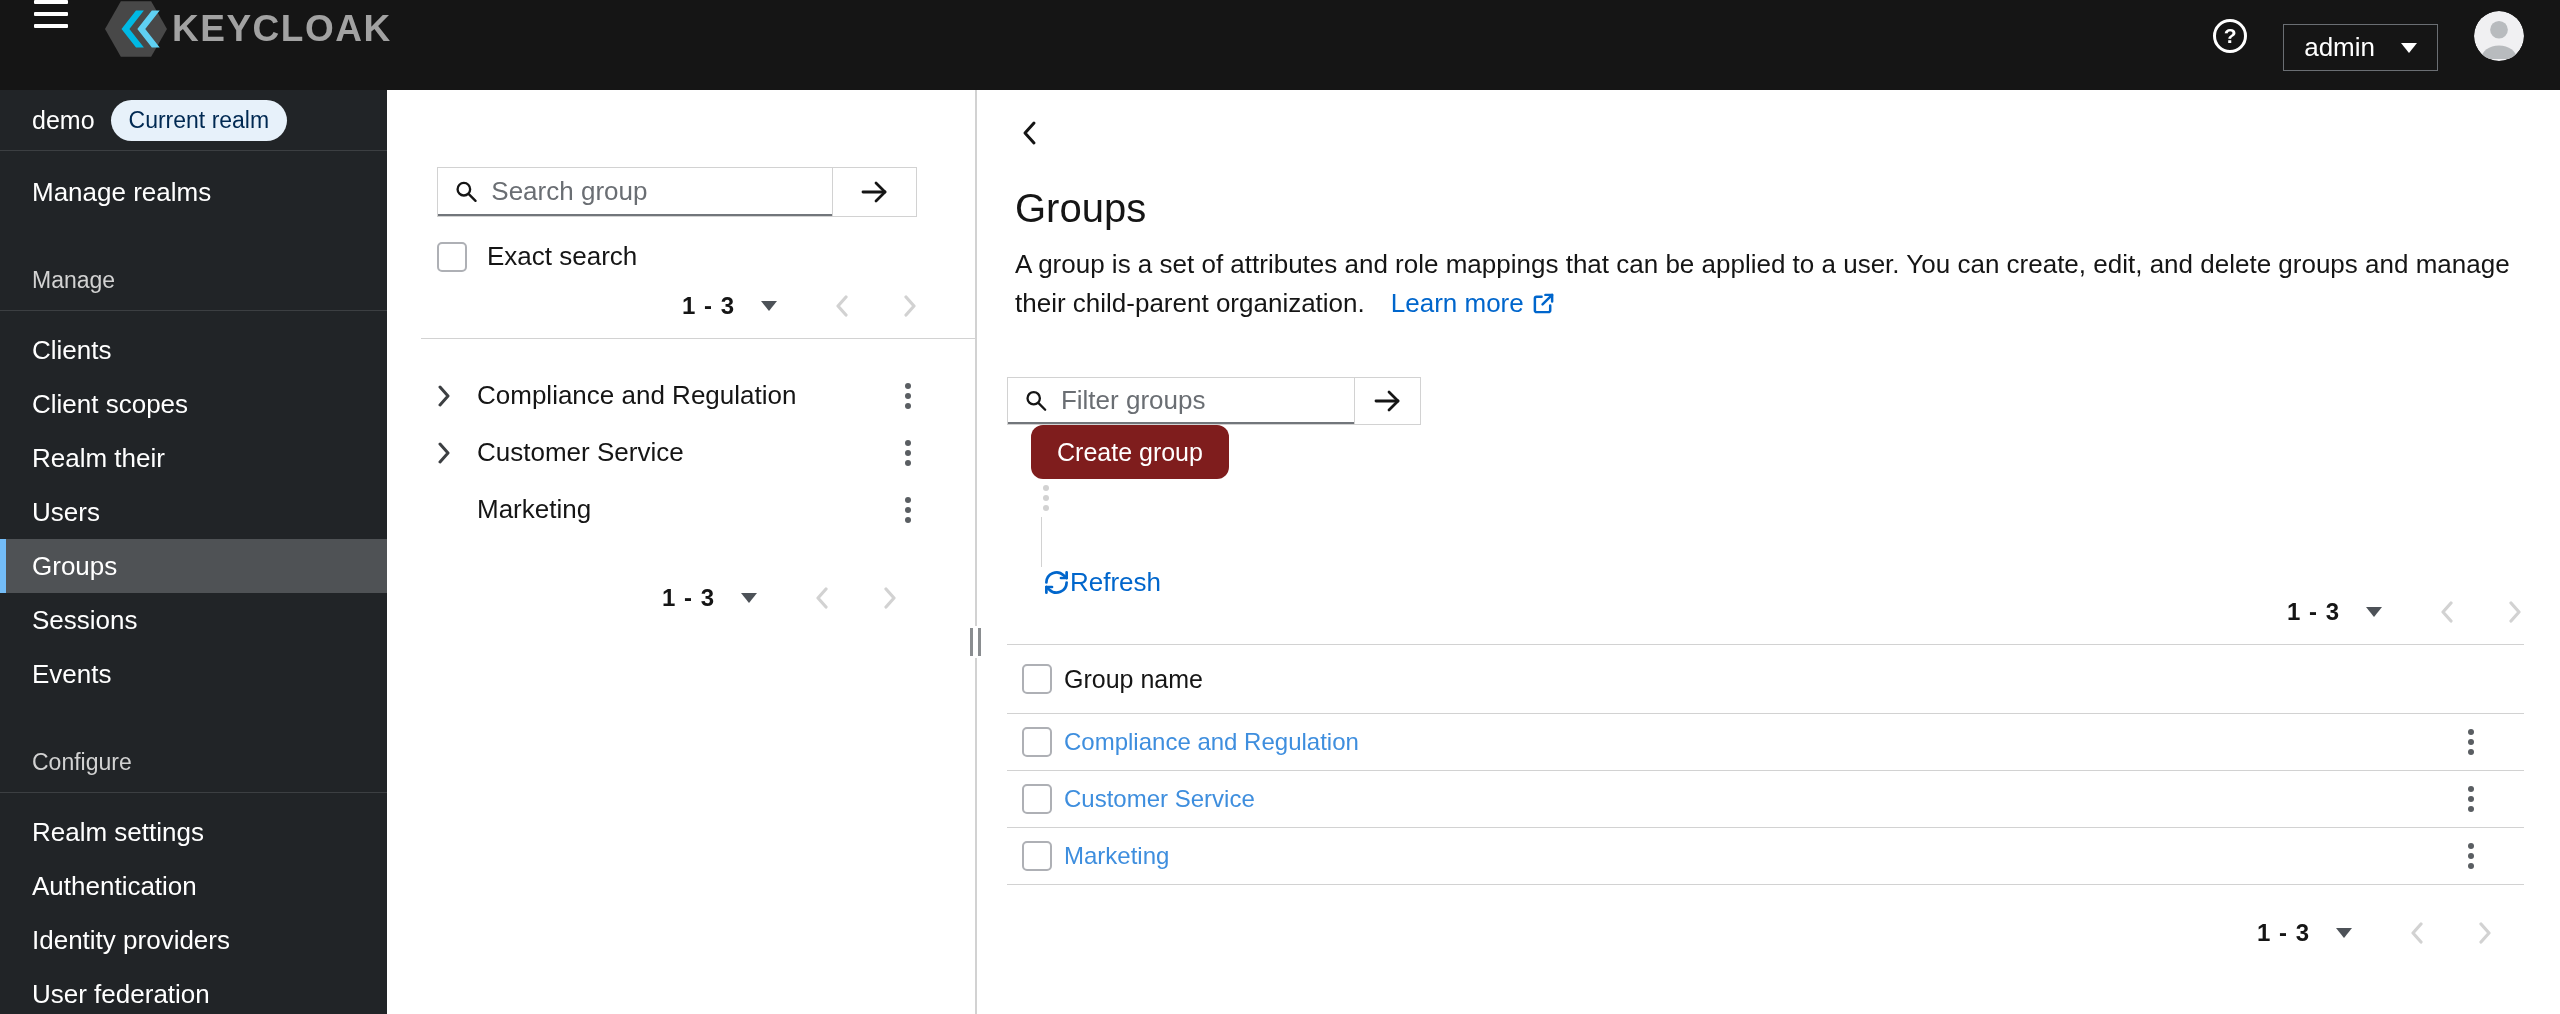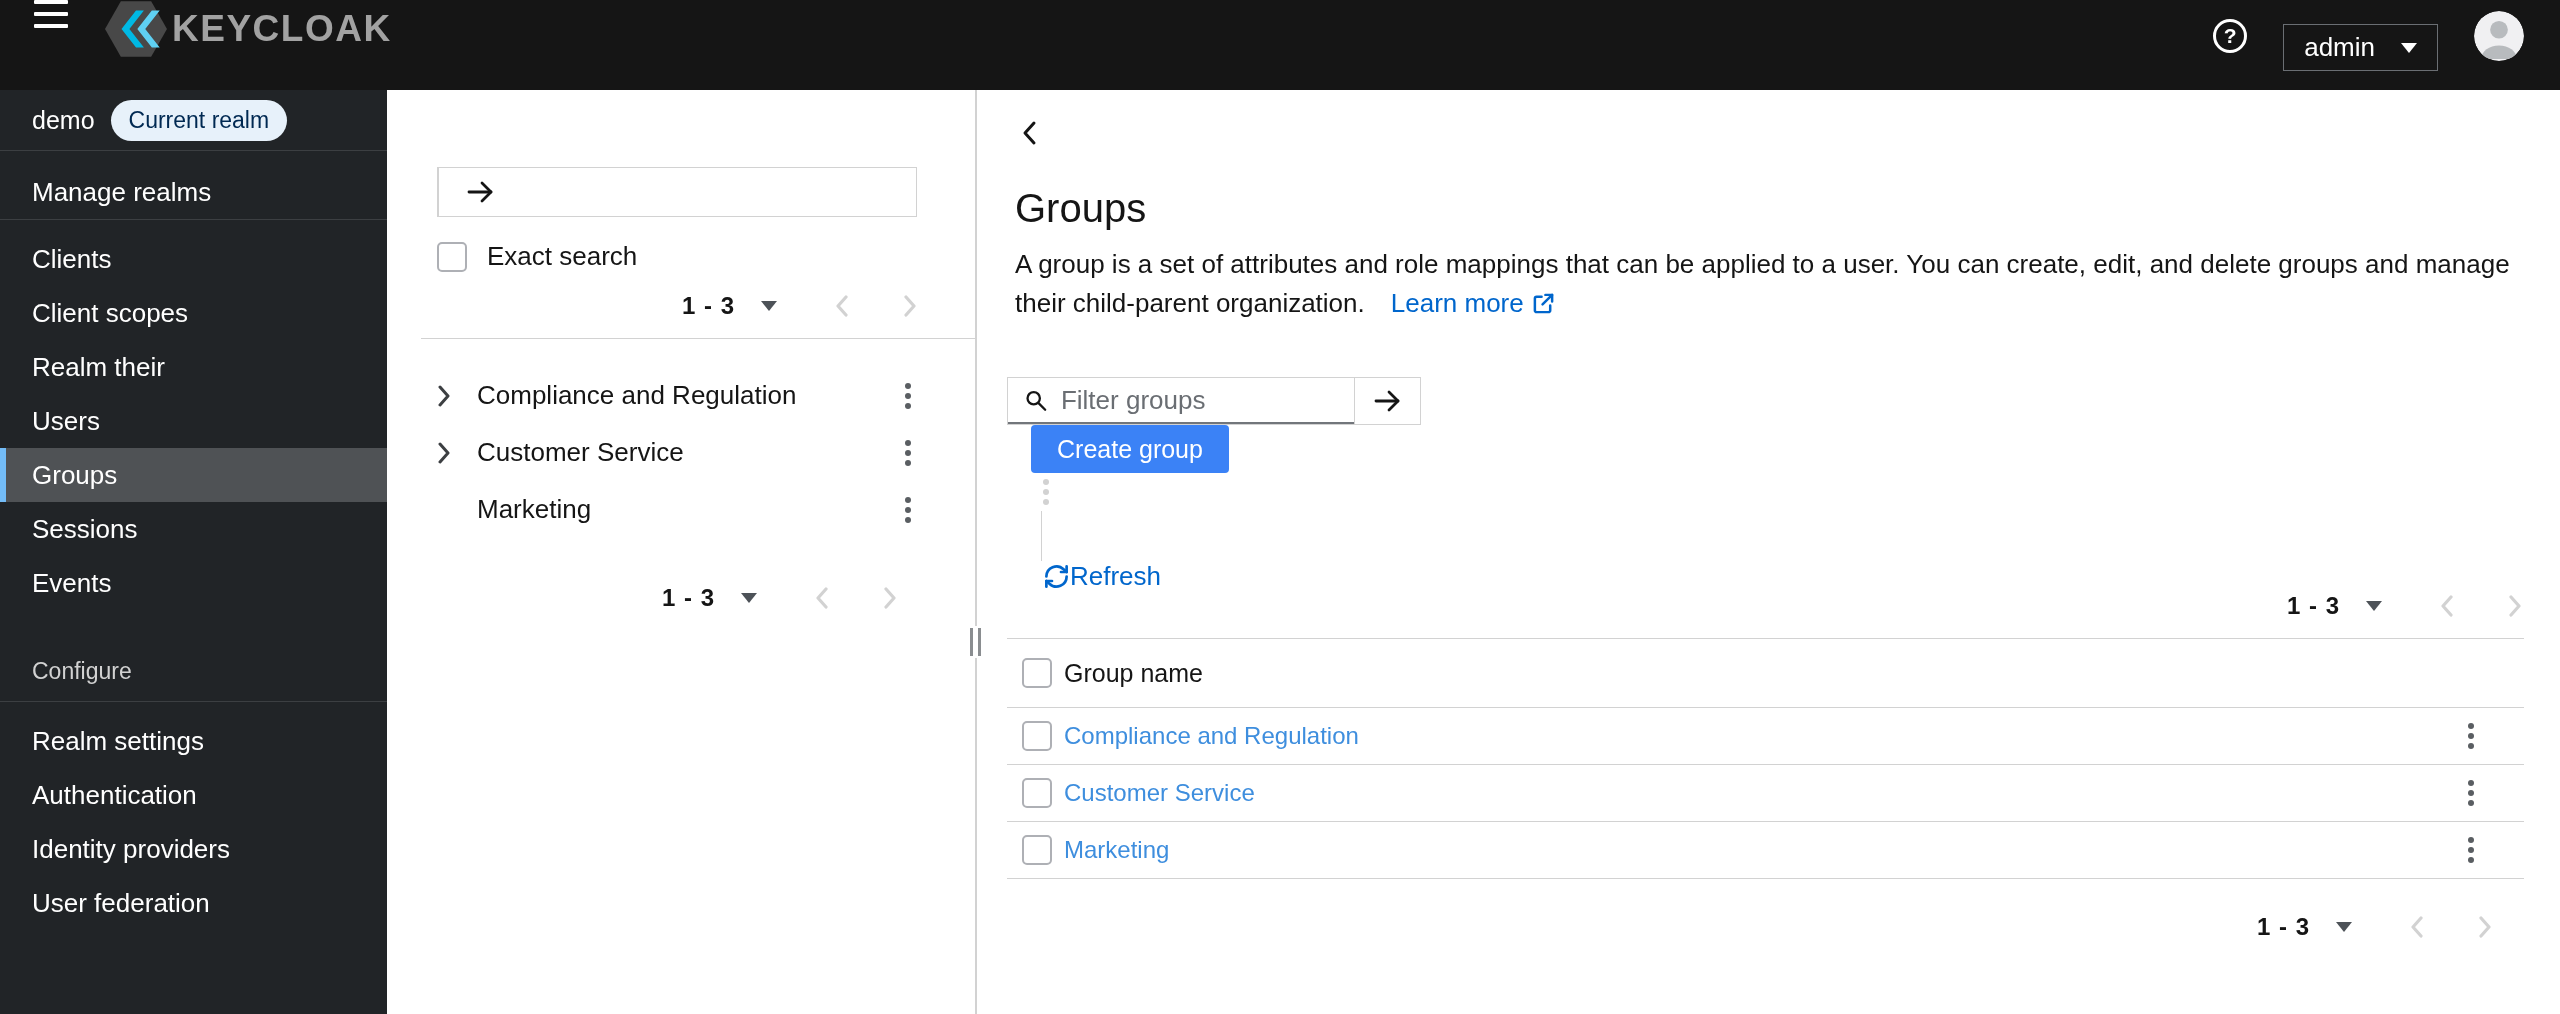--- a/index.html
+++ b/index.html
@@ -82,22 +82,22 @@
   .main { flex:1; padding:26px 36px 0 30px; overflow:hidden; }
   .back-btn { margin-left:10px; color:#151515; display:flex; align-items:center; padding:4px; }
   .page-title { margin:36px 0 0 8px; font-size:40px; font-weight:500; color:#151515; }
   .desc { margin:14px 0 0 8px; font-size:26px; line-height:1.5; max-width:2115px; color:#151515; }
   .learn-more { color:#0066CC; text-decoration:none; margin-left:26px; white-space:nowrap; }
   .learn-more svg { vertical-align:-3px; margin-left:8px; }
 
   .toolbar { display:flex; align-items:flex-start; margin-top:54px;flex-direction:column; }
   .toolbar .search-group { width:414px; height:48px; }
   .toolbar .sg-btn { width:66px; }
-  .create-btn { margin-left:24px; height:48px; padding:0 26px; background:#3b82f6; color:#fff;
-    font-size:25px; border-radius:4px; }
+  .create-btn { margin-left:24px; height:54px; padding:0 26px; background:#7f1d1d; color:#fff;
+    font-size:25px; border-radius:12px; }
   .toolbar .kebab { margin-left:30px; }
   .vdiv { width:1px; height:50px; background:#D2D2D2; margin-left:34px; }
   .refresh-btn { margin-left:36px; display:flex; align-items:center; color:#0066CC; font-size:26px; }
   .toolbar .pager { margin-top:0; margin-left:auto; padding-right:2px; }
 
   .grid { margin-top:18px; }
   .grid-head, .grid-row { display:flex; align-items:center; border-bottom:1px solid #D2D2D2; padding:0 44px 0 15px; }
   .grid-head { height:70px; border-top:1px solid #D2D2D2; }
   .grid-head .col-label { margin-left:12px; font-weight:normal; font-size:25px; }
   .grid-row { height:57px; }
@@ -146,20 +146,21 @@
   <nav class="sidebar">
     <div class="realm-row">
       <span>demo</span>
       <span class="realm-badge">Current realm</span>
     </div>
     <ul class="nav-list nav-top">
       <li>Manage realms</li>
     </ul>
 
     <div class="nav-section">
+      <div class="section-label">Manage</div>
       <hr class="section-sep">
       <ul class="nav-list">
         <li>Clients</li>
         <li>Client scopes</li>
         <li>Realm their</li>
         <li>Users</li>
         <li class="selected">Groups</li>
         <li>Sessions</li>
         <li>Events</li>
       </ul>
@@ -173,20 +174,27 @@
         <li>Authentication</li>
         <li>Identity providers</li>
         <li>User federation</li>
       </ul>
     </div>
   </nav>
 
   <aside class="tree-panel">
     <div class="pad">
       <div class="search-group">
+        <span class="sg-text">
+          <svg width="26" height="26" viewBox="0 0 26 26">
+              <circle cx="11" cy="11" r="7" fill="none" stroke="currentColor" stroke-width="2.6"></circle>
+              <line x1="16.5" y1="16.5" x2="24" y2="24" stroke="currentColor" stroke-width="2.6" stroke-linecap="round"></line>
+            </svg>
+          <input type="text" placeholder="Search group" style="">
+        </span>
         <button class="sg-btn">
           <svg width="30" height="24" viewBox="0 0 30 24">
               <line x1="3" y1="12" x2="25" y2="12" stroke="currentColor" stroke-width="2.8" stroke-linecap="round"></line>
               <polyline points="16,3 25,12 16,21" fill="none" stroke="currentColor" stroke-width="2.8" stroke-linecap="round" stroke-linejoin="round"></polyline>
             </svg>
         </button>
       </div>
 
       <label class="exact-row">
         <input type="checkbox" style="">

